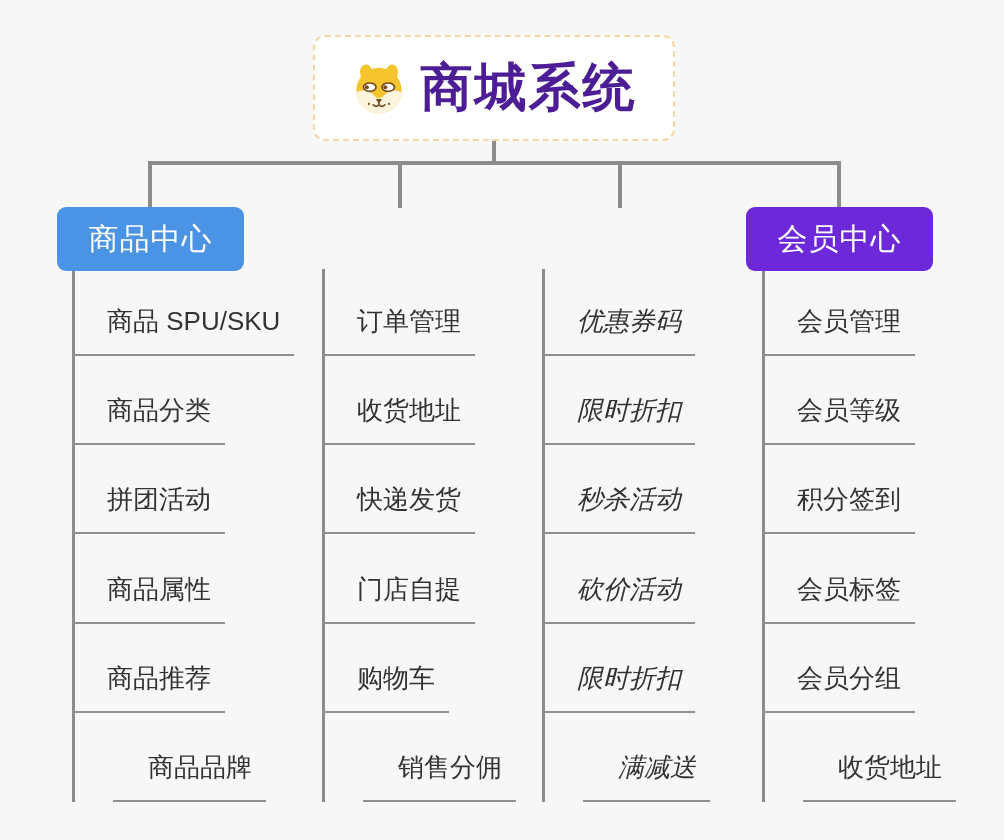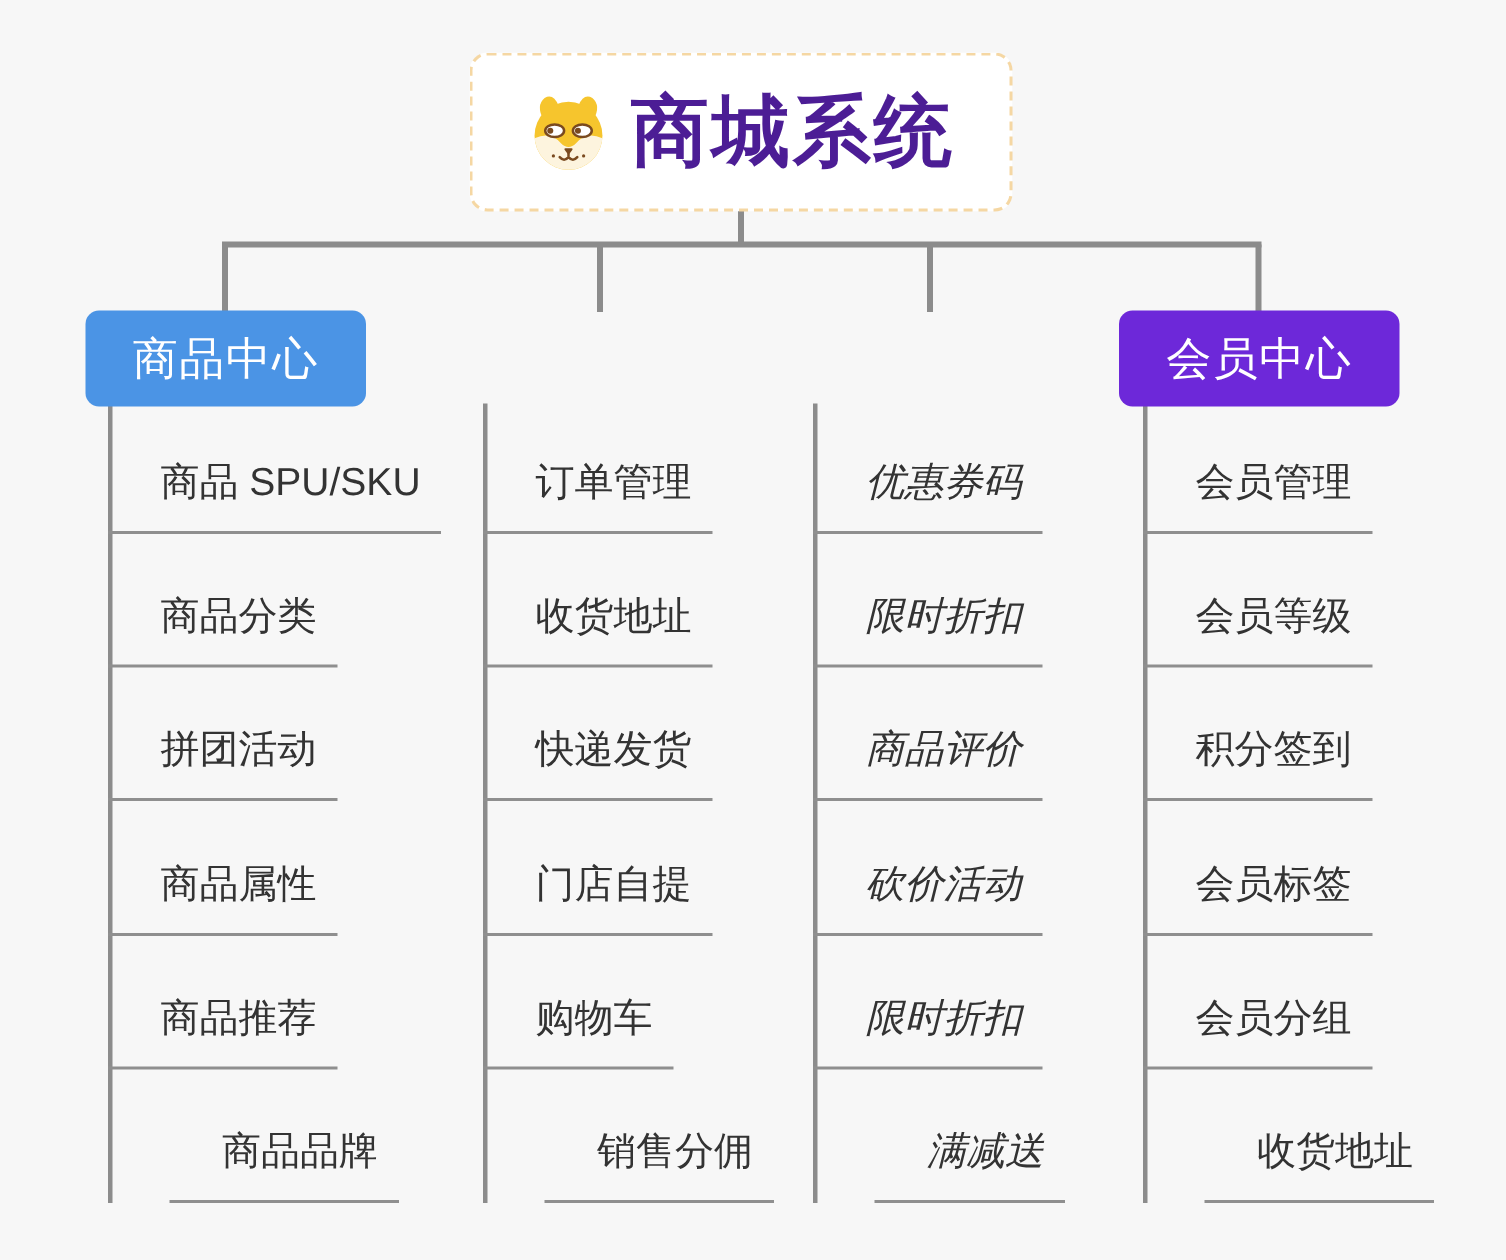--- a/index.html
+++ b/index.html
@@ -101,21 +101,21 @@
     <div class="leaf c1 r1">收货地址</div>
     <div class="leaf c1 r2">快递发货</div>
     <div class="leaf c1 r3">门店自提</div>
     <div class="leaf c1 r4">购物车</div>
     <div class="leaf c1 r5">销售分佣</div>
   </div>
 
   <div>
     <div class="leaf c2 r0">优惠券码</div>
     <div class="leaf c2 r1">限时折扣</div>
-    <div class="leaf c2 r2">商品评价</div>
+    <div class="leaf c2 r2">秒杀活动</div>
     <div class="leaf c2 r3">砍价活动</div>
     <div class="leaf c2 r4">限时折扣</div>
     <div class="leaf c2 r5">满减送</div>
   </div>
 
   <div>
     <div class="leaf c3 r0">会员管理</div>
     <div class="leaf c3 r1">会员等级</div>
     <div class="leaf c3 r2">积分签到</div>
     <div class="leaf c3 r3">会员标签</div>

